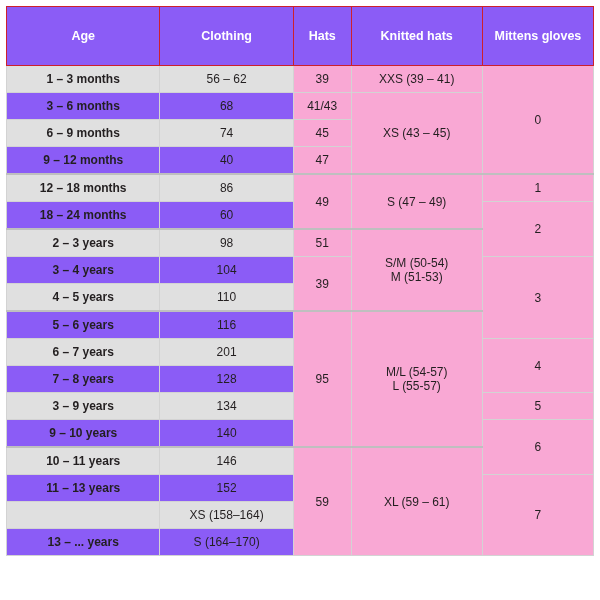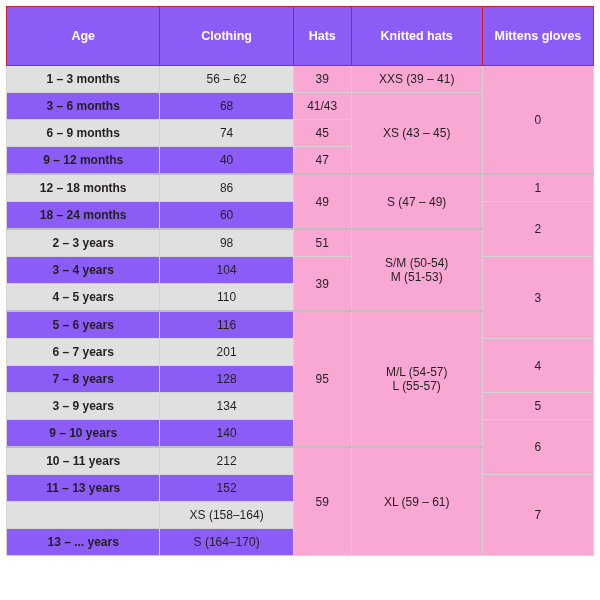--- a/index.html
+++ b/index.html
@@ -164,21 +164,21 @@
           <td class="shade">134</td>
           <td class="fill" rowspan="1">5</td>
         </tr>
         <tr>
           <td class="age plain">9 – 10 years</td>
           <td class="plain">140</td>
           <td class="fill" rowspan="2">6</td>
         </tr>
         <tr>
           <td class="age shade group-line">10 – 11 years</td>
-          <td class="shade group-line">212</td>
+          <td class="shade group-line">146</td>
           <td class="fill group-line" rowspan="4">59</td>
           <td class="fill group-line" rowspan="4">XL (59 – 61)</td>
         </tr>
         <tr>
           <td class="age plain">11 – 13 years</td>
           <td class="plain">152</td>
           <td class="fill" rowspan="3">7</td>
         </tr>
         <tr>
           <td class="age shade"></td>

